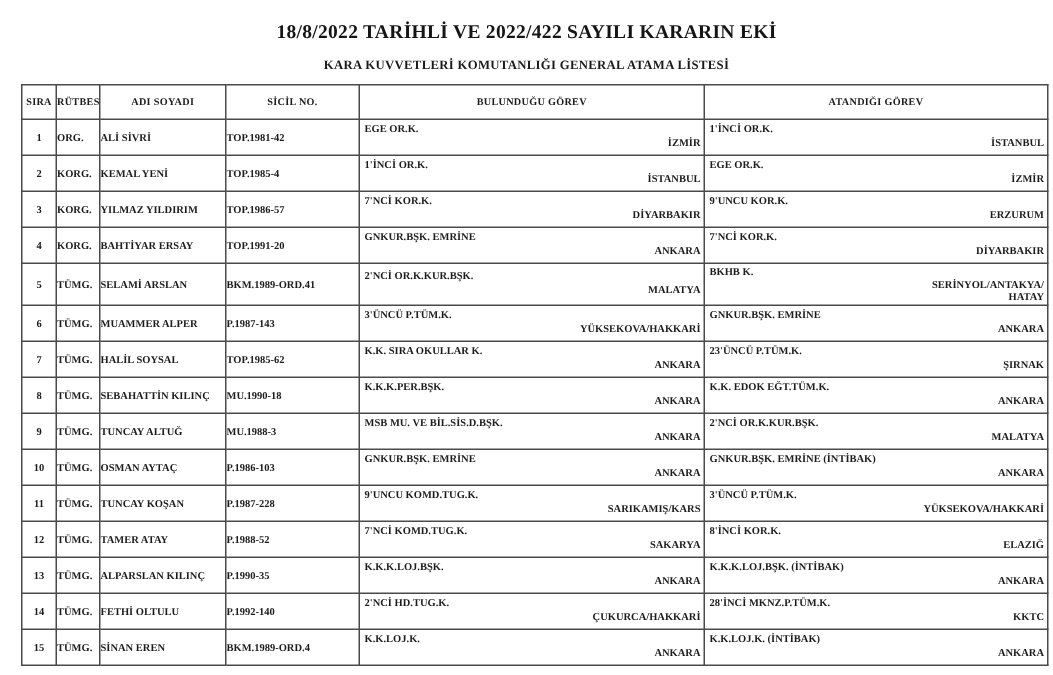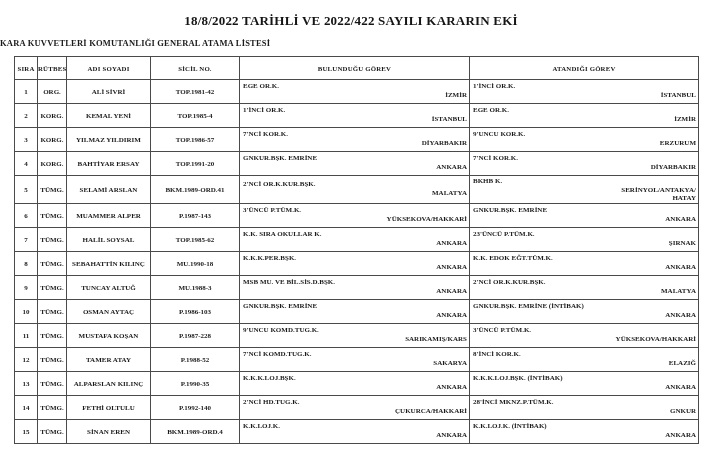--- a/index.html
+++ b/index.html
@@ -11,21 +11,21 @@
     position:relative;
     overflow:hidden;
   }
   .doc-title{
     position:absolute; top:13px; left:0; width:702px;
     text-align:center; font-weight:bold; font-size:13px;
     letter-spacing:.2px; color:#151515;
   }
   .doc-subtitle{
     position:absolute; top:38px; left:0; width:702px;
-    font-weight:bold; font-size:8.5px;
+    text-align:center; font-weight:bold; font-size:8.5px;
     letter-spacing:.2px; color:#1b1b1b;
   }
   table.atama{
     position:absolute; left:14px; top:56px; width:684px;
     border-collapse:collapse; table-layout:fixed;
   }
   table.atama th, table.atama td{
     border:1px solid #4a4a4a;
     font-weight:bold;
     color:#1c1c1c;
@@ -38,21 +38,21 @@
     letter-spacing:.2px;
   }
   table.atama td{ font-size:7px; height:23px; }
   .c-sira{width:23px;}
   .c-rutbe{width:29px;}
   .c-ad{width:84px;}
   .c-sicil{width:89px;}
   .c-bul{width:230px;}
   .c-at{width:229px;}
   td.cell-sira{text-align:center;}
-  td.cell-rutbe, td.cell-ad, td.cell-sicil{padding-left:3px; text-align:center;margin-top:22px;}
+  td.cell-rutbe, td.cell-ad, td.cell-sicil{padding-left:3px; text-align:left;margin-top:22px;}
   .gorev{
     display:flex; flex-direction:column; justify-content:flex-start;
     min-height:21px; padding:1px 2px 0 3px;
   }
   .gorev .unit{ text-align:left; line-height:9px; }
   .gorev .yer{
     text-align:right; line-height:8px; white-space:pre-line;
     padding-bottom:1px;
   }
 </style>
@@ -259,21 +259,21 @@
         <td class="">
           <div class="gorev">
             <span class="unit">GNKUR.BŞK. EMRİNE  (İNTİBAK)</span>
             <span class="yer">ANKARA</span>
           </div>
         </td>
       </tr>
       <tr>
         <td class="cell-sira">11</td>
         <td class="cell-rutbe">TÜMG.</td>
-        <td class="cell-ad">MUSTAFA KOŞAN</td>
+        <td class="cell-ad">TUNCAY KOŞAN</td>
         <td class="cell-sicil">P.1987-228</td>
         <td class="">
           <div class="gorev">
             <span class="unit">9'UNCU KOMD.TUG.K.</span>
             <span class="yer">SARIKAMIŞ/KARS</span>
           </div>
         </td>
         <td class="">
           <div class="gorev">
             <span class="unit">3'ÜNCÜ P.TÜM.K.</span>
@@ -324,21 +324,21 @@
         <td class="cell-sicil">P.1992-140</td>
         <td class="">
           <div class="gorev">
             <span class="unit">2'NCİ HD.TUG.K.</span>
             <span class="yer">ÇUKURCA/HAKKARİ</span>
           </div>
         </td>
         <td class="">
           <div class="gorev">
             <span class="unit">28'İNCİ MKNZ.P.TÜM.K.</span>
-            <span class="yer">GNKUR</span>
+            <span class="yer">KKTC</span>
           </div>
         </td>
       </tr>
       <tr>
         <td class="cell-sira">15</td>
         <td class="cell-rutbe">TÜMG.</td>
         <td class="cell-ad">SİNAN EREN</td>
         <td class="cell-sicil">BKM.1989-ORD.4</td>
         <td class="">
           <div class="gorev">

